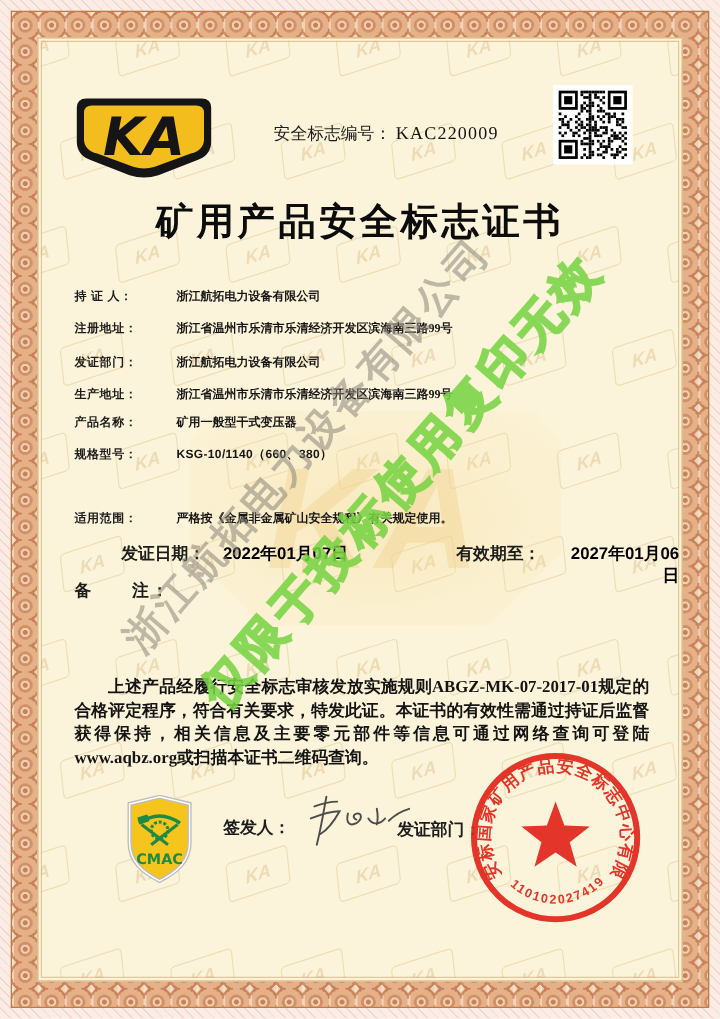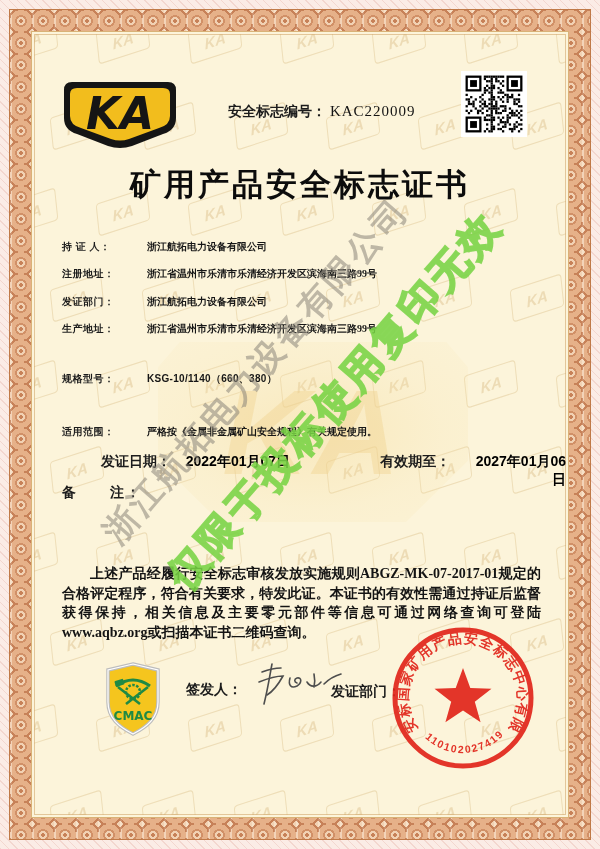--- a/index.html
+++ b/index.html
@@ -31,21 +31,21 @@
   .wm{position:absolute;white-space:nowrap;z-index:5;pointer-events:none;transform-origin:center;}
   .wm-gray{left:16px;top:348px;width:480px;text-align:center;font-size:34px;font-weight:700;
     letter-spacing:3px;color:rgba(138,133,122,.55);transform:rotate(-49deg);font-family:"Liberation Serif",serif;}
   .wm-green{left:96px;top:380px;width:465px;text-align:center;font-size:40px;font-weight:800;
     letter-spacing:4px;transform:rotate(-49deg);color:rgba(178,235,128,.18);
     -webkit-text-stroke:2px rgba(118,210,66,.85);font-family:"Liberation Sans",sans-serif;}
   
   .content{position:absolute;inset:0;z-index:3;}
   .ka-logo{position:absolute;left:62px;top:80px;width:116px;height:70px;}
   .cert-no{position:absolute;left:228px;top:103px;font-size:14px;}
-  .cert-no .lbl{font-weight:bold;color:#1c1c1c;}
+  .cert-no .lbl{font-weight:normal;color:#1c1c1c;}
   .cert-no .val{font-family:"Liberation Serif",serif;font-size:15px;letter-spacing:1px;color:#141414;}
   .qr{position:absolute;left:461px;top:71px;width:66px;height:66px;background:#fff;}
   .title{position:absolute;left:0;right:0;top:164px;text-align:center;font-size:31px;font-weight:900;
     letter-spacing:3px;color:#0c0c0c;}
   .row{position:absolute;left:62px;right:34px;display:flex;align-items:baseline;font-size:10px;}
   .row .lbl{font-weight:bold;color:#1c1c1c;flex:none;width:85px;letter-spacing:.5px;}
   .row.wide .lbl{width:145px;}
   .row .val{font-family:"Liberation Serif",serif;font-weight:bold;color:#161616;}
   .row .val.sans{font-family:"Liberation Sans",sans-serif;letter-spacing:.3px;}
   .r0{top:240px}.r1{top:267px}.r2{top:295px}.r3{top:322px}
@@ -375,20 +375,24 @@
       <span class="val">浙江省温州市乐清市乐清经济开发区滨海南三路99号</span>
     </div>
     <div class="row r2">
       <span class="lbl">发证部门：</span>
       <span class="val">浙江航拓电力设备有限公司</span>
     </div>
     <div class="row r3">
       <span class="lbl">生产地址：</span>
       <span class="val">浙江省温州市乐清市乐清经济开发区滨海南三路99号</span>
     </div>
+    <div class="row r4">
+      <span class="lbl">产品名称：</span>
+      <span class="val">矿用一般型干式变压器</span>
+    </div>
     <div class="row r5">
       <span class="lbl">规格型号：</span>
       <span class="val sans">KSG-10/1140（660、380）</span>
     </div>
     <div class="row r7">
       <span class="lbl">适用范围：</span>
       <span class="val">严格按《金属非金属矿山安全规程》有关规定使用。</span>
     </div>
 
     <div class="daterow">

